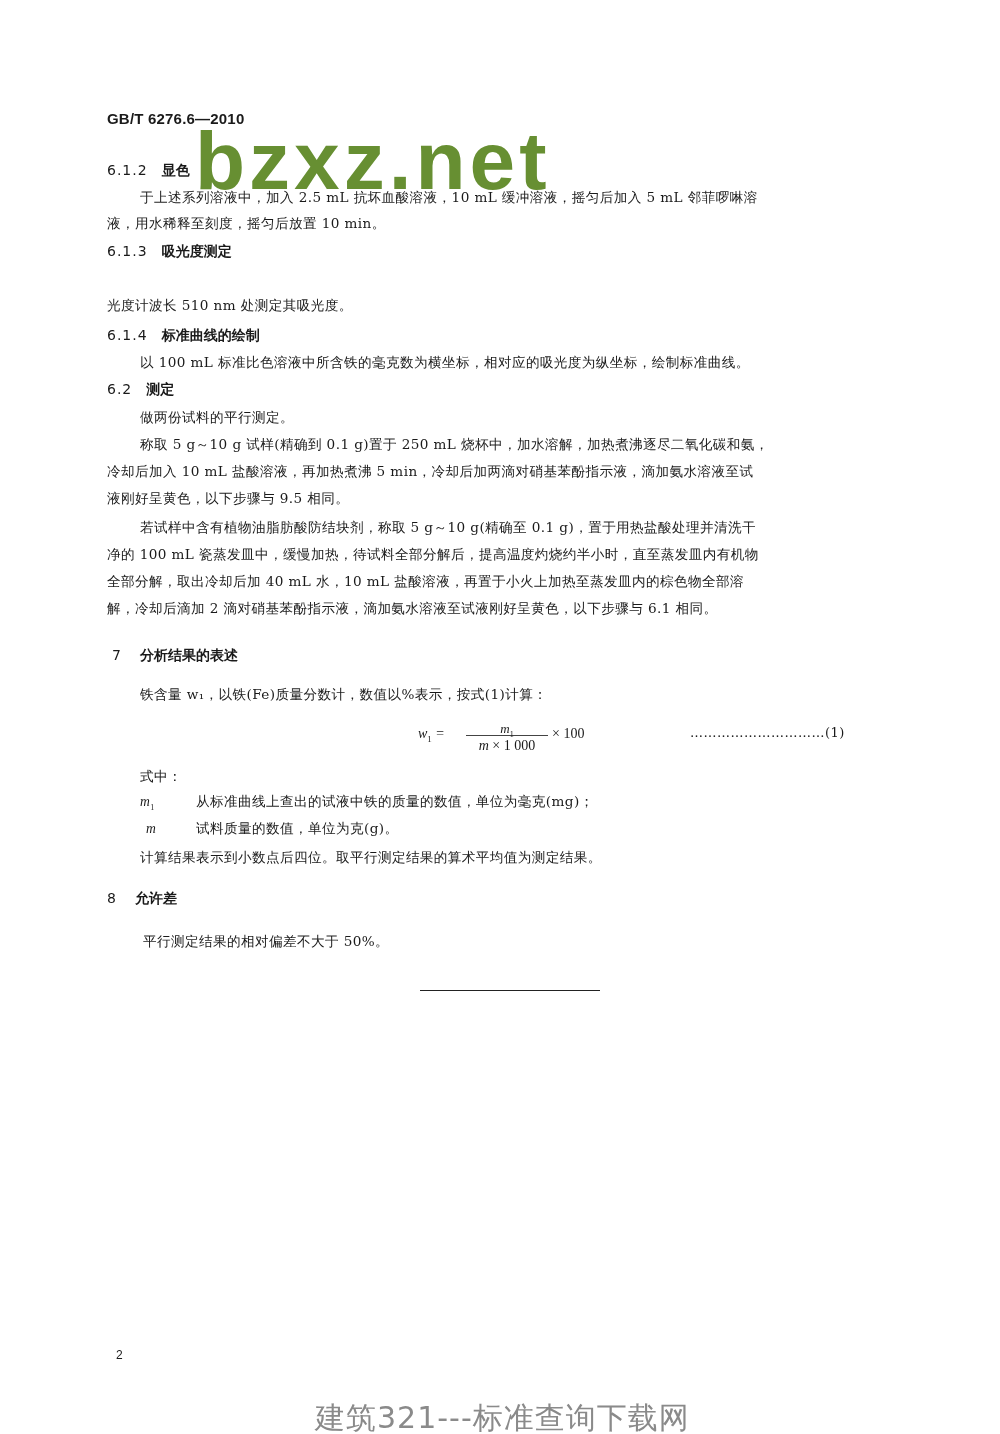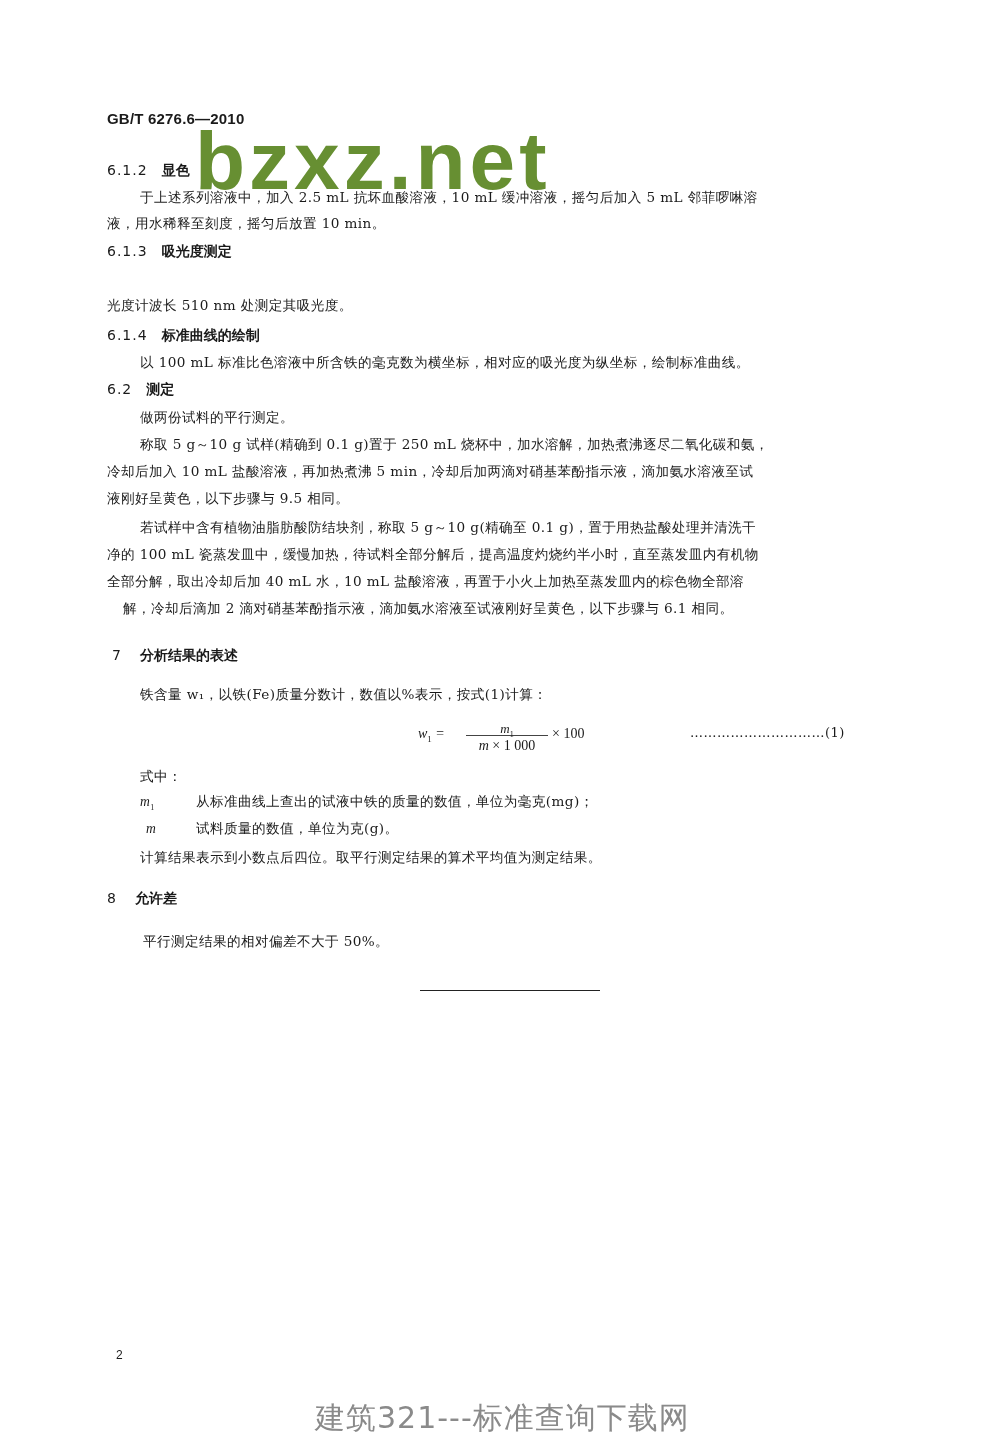--- a/index.html
+++ b/index.html
@@ -74,21 +74,21 @@
   <div class="line heading" style="left:107px; top:379px;">
     <span class="num">6.2</span><span class="title">测定</span>
   </div>
   <div class="line para" style="left:140px; top:407px;">做两份试料的平行测定。</div>
   <div class="line para" style="left:140px; top:434px;">称取 5 g～10 g 试样(精确到 0.1 g)置于 250 mL 烧杯中，加水溶解，加热煮沸逐尽二氧化碳和氨，</div>
   <div class="line para" style="left:107px; top:461px;">冷却后加入 10 mL 盐酸溶液，再加热煮沸 5 min，冷却后加两滴对硝基苯酚指示液，滴加氨水溶液至试</div>
   <div class="line para" style="left:107px; top:488px;">液刚好呈黄色，以下步骤与 9.5 相同。</div>
   <div class="line para" style="left:140px; top:517px;">若试样中含有植物油脂肪酸防结块剂，称取 5 g～10 g(精确至 0.1 g)，置于用热盐酸处理并清洗干</div>
   <div class="line para" style="left:107px; top:544px;">净的 100 mL 瓷蒸发皿中，缓慢加热，待试料全部分解后，提高温度灼烧约半小时，直至蒸发皿内有机物</div>
   <div class="line para" style="left:107px; top:571px;">全部分解，取出冷却后加 40 mL 水，10 mL 盐酸溶液，再置于小火上加热至蒸发皿内的棕色物全部溶</div>
-  <div class="line para" style="left:107px; top:598px;margin-left:16px;">解，冷却后滴加 2 滴对硝基苯酚指示液，滴加氨水溶液至试液刚好呈黄色，以下步骤与 6.1 相同。</div>
+  <div class="line para" style="left:107px; top:598px;">解，冷却后滴加 2 滴对硝基苯酚指示液，滴加氨水溶液至试液刚好呈黄色，以下步骤与 6.1 相同。</div>
 
   <div class="line heading h7" style="left:112px; top:645px;">
     <span class="num">7</span><span class="title">分析结果的表述</span>
   </div>
   <div class="line para" style="left:140px; top:684px;">铁含量 w₁，以铁(Fe)质量分数计，数值以%表示，按式(1)计算：</div>
 
   <div class="formula">
     <span class="lhs"><span>w</span><sub>1</sub> <span>=</span></span>
     <div class="frac">
       <div class="numr"><span>m</span><sub>1</sub></div>

